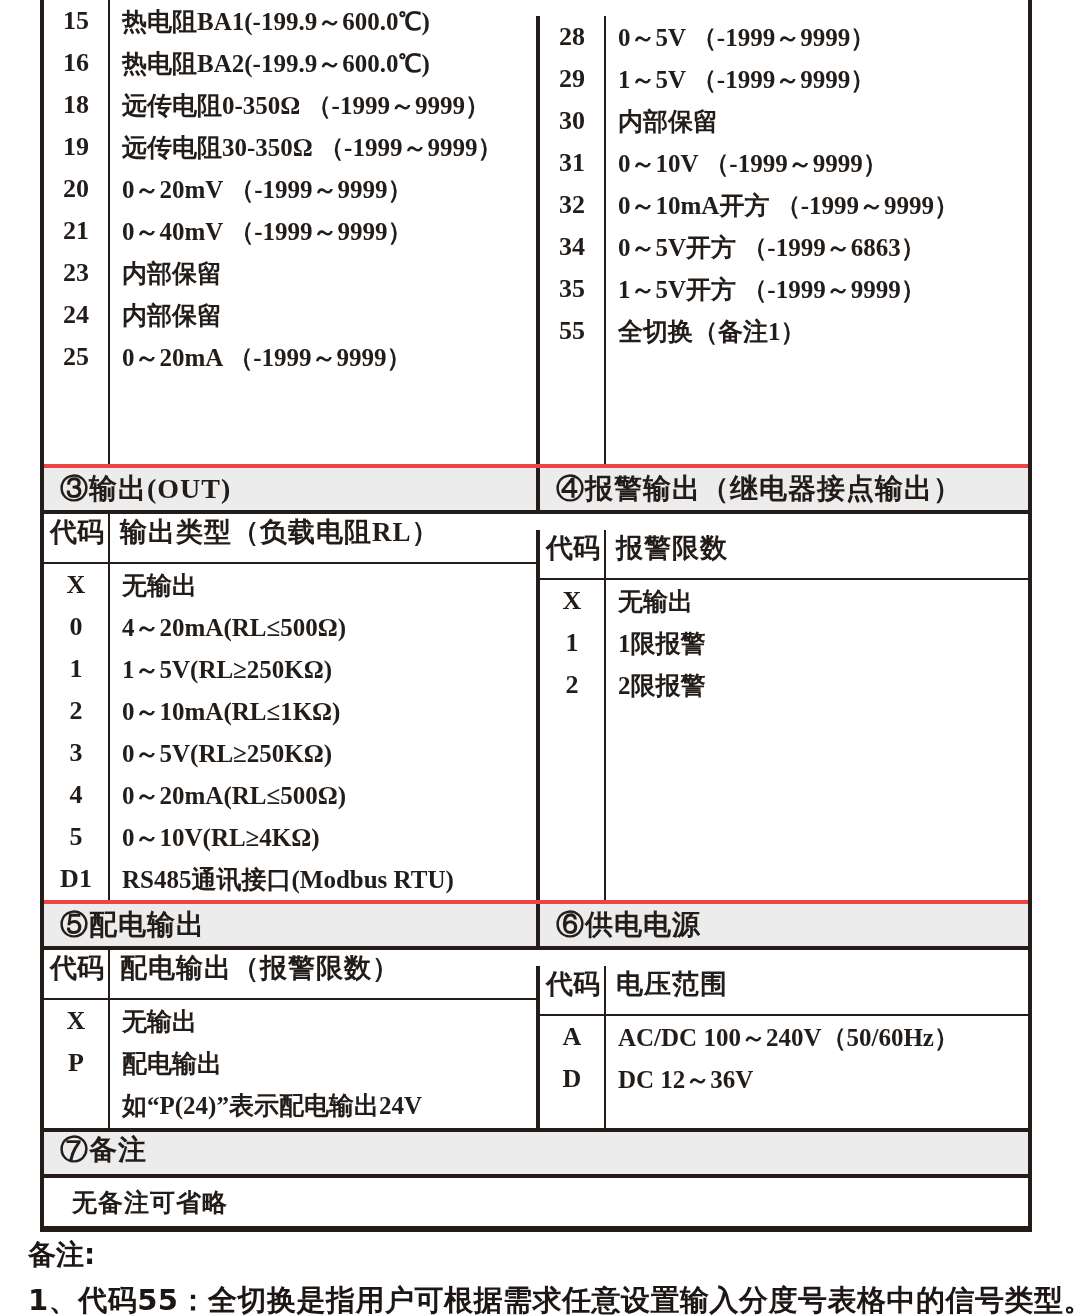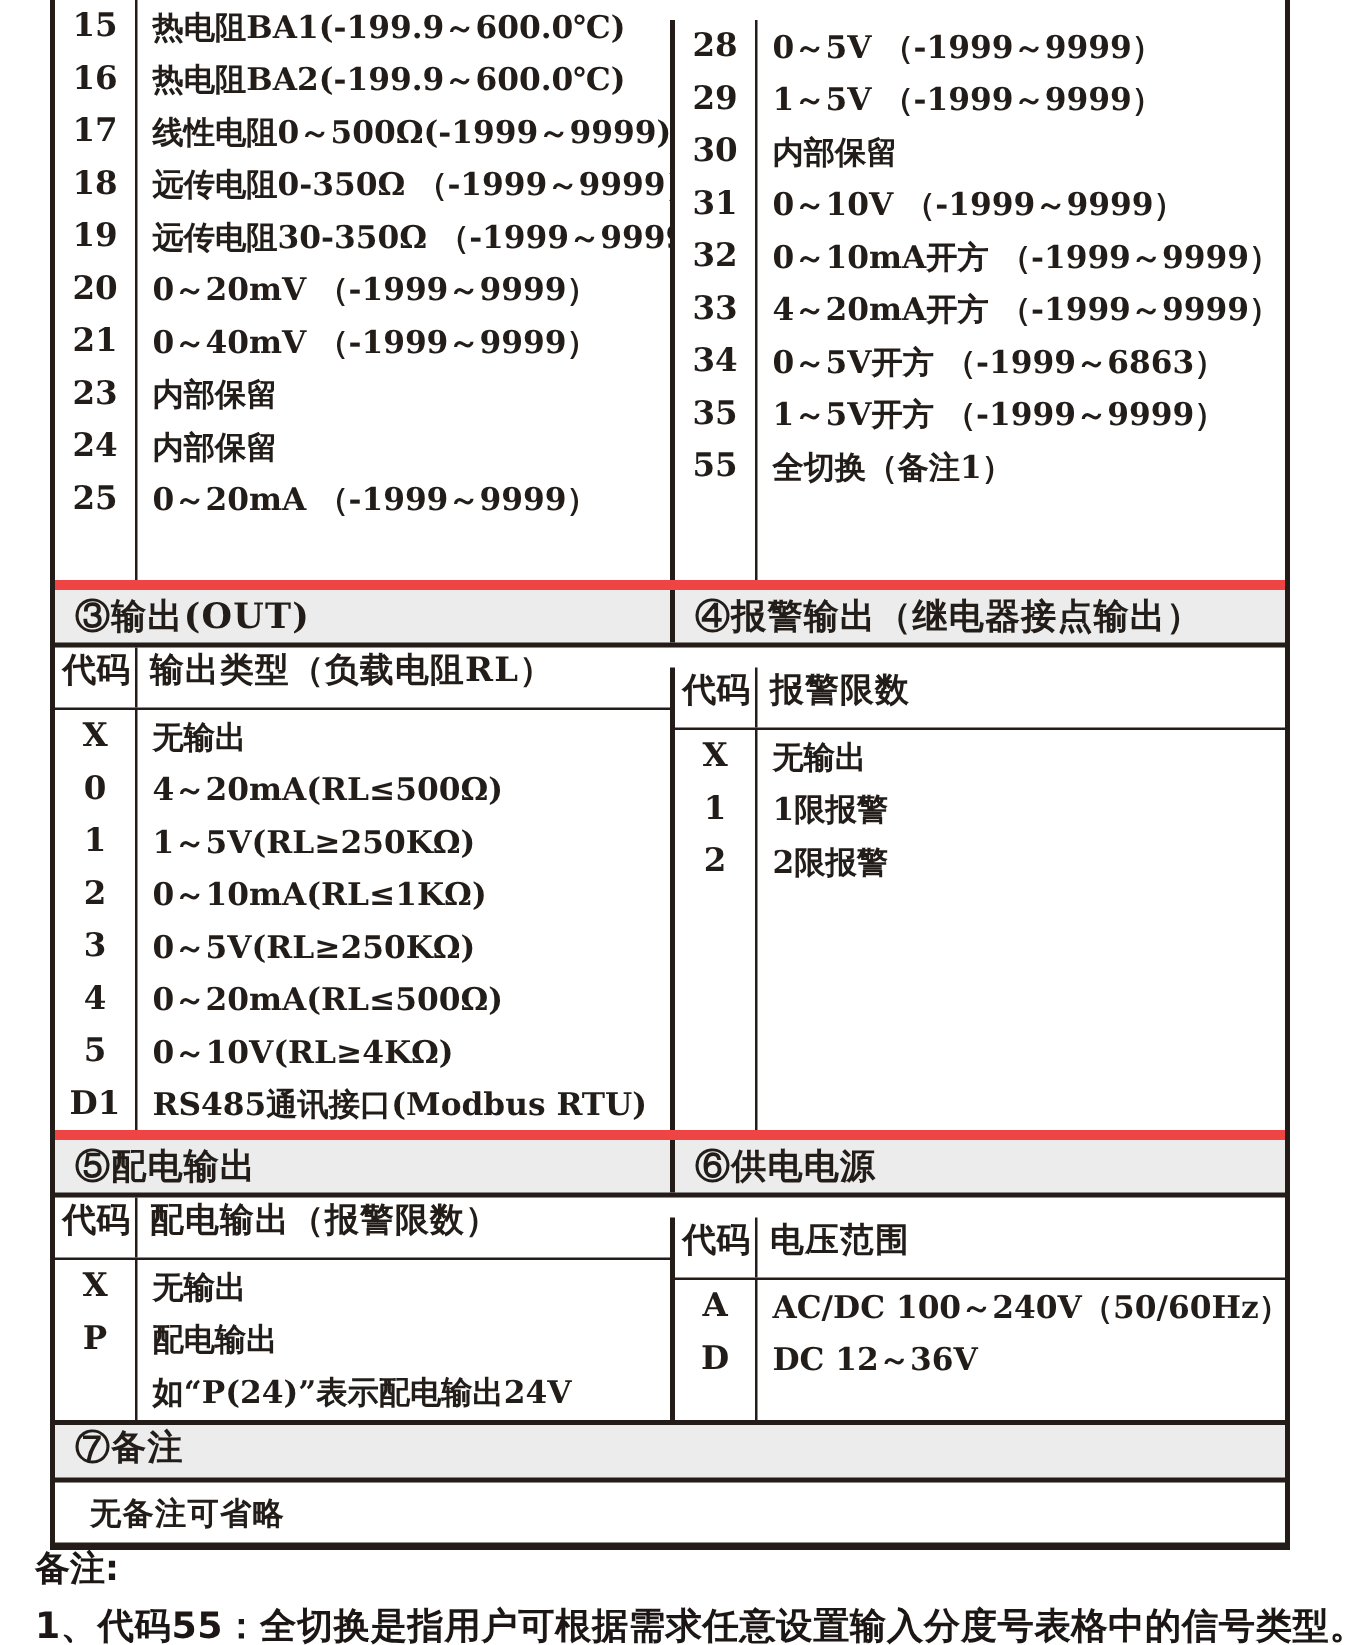--- a/index.html
+++ b/index.html
@@ -6,30 +6,30 @@
   .sheet{
     position:relative;width:1080px;height:1316px;background:#ffffff;
     color:#231d1a;font-family:"DejaVu Serif","Liberation Serif",serif;
     font-weight:bold;overflow:hidden;
   }
   .spec-table{
     position:absolute;left:40px;top:0;width:992px;box-sizing:border-box;
     border-left:4px solid #241c18;border-right:4px solid #241c18;
     border-bottom:6px solid #241c18;
   }
-  .pair{display:grid;grid-template-columns:1fr 1fr;}
+  .pair{display:grid;grid-template-columns:1fr 1fr;font-family:Liberation Serif, serif;}
   .half{position:relative;box-sizing:border-box;}
   .half.rhs{border-left:4px solid #241c18;margin-top:16px;}
   .code-divider{position:absolute;top:0;bottom:0;left:64px;width:2px;background:#241c18;}
   .rows{position:relative;}
   .row{display:grid;grid-template-columns:66px 1fr;height:42px;align-items:center;}
   .row .code{text-align:center;font-size:26px;padding-right:2px;}
   .row .label{padding-left:12px;font-size:25px;white-space:nowrap;overflow:hidden;}
   .band{
-    background:#ececec;border-top:8px solid #ef4444;border-bottom:4px solid #241c18;
+    background:#ececec;border-top:4px solid #ef4444;border-bottom:4px solid #241c18;
     height:42px;box-sizing:content-box;
   }
   .band .band-cell{display:flex;align-items:center;height:42px;padding-left:16px;
     font-size:28px;letter-spacing:1px;box-sizing:border-box;}
   .band .band-cell.rhs{border-left:4px solid #241c18;}
   .hdr{height:50px;}
   .hdr .half{height:50px;border-bottom:2px solid #241c18;}
   .hdr .hrow{display:grid;grid-template-columns:66px 1fr;height:32px;align-items:center;}
   .hdr .hcode{text-align:center;font-size:27px;}
   .hdr .hlabel{padding-left:10px;font-size:27px;letter-spacing:1px;white-space:nowrap;overflow:hidden;}
@@ -61,24 +61,20 @@
             <div class="row">
               <div class="code">15</div>
               <div class="label">热电阻BA1(-199.9～600.0℃)</div>
             </div>
 
             <div class="row">
               <div class="code">16</div>
               <div class="label">热电阻BA2(-199.9～600.0℃)</div>
             </div>
 
-            <div class="row">
-              <div class="code">17</div>
-              <div class="label">线性电阻0～500Ω(-1999～9999)</div>
-            </div>
 
             <div class="row">
               <div class="code">18</div>
               <div class="label">远传电阻0-350Ω （-1999～9999）</div>
             </div>
 
             <div class="row">
               <div class="code">19</div>
               <div class="label">远传电阻30-350Ω （-1999～9999）</div>
             </div>
@@ -132,24 +128,20 @@
             <div class="row">
               <div class="code">31</div>
               <div class="label">0～10V （-1999～9999）</div>
             </div>
 
             <div class="row">
               <div class="code">32</div>
               <div class="label">0～10mA开方 （-1999～9999）</div>
             </div>
 
-            <div class="row">
-              <div class="code">33</div>
-              <div class="label">4～20mA开方 （-1999～9999）</div>
-            </div>
 
             <div class="row">
               <div class="code">34</div>
               <div class="label">0～5V开方 （-1999～6863）</div>
             </div>
 
             <div class="row">
               <div class="code">35</div>
               <div class="label">1～5V开方 （-1999～9999）</div>
             </div>

